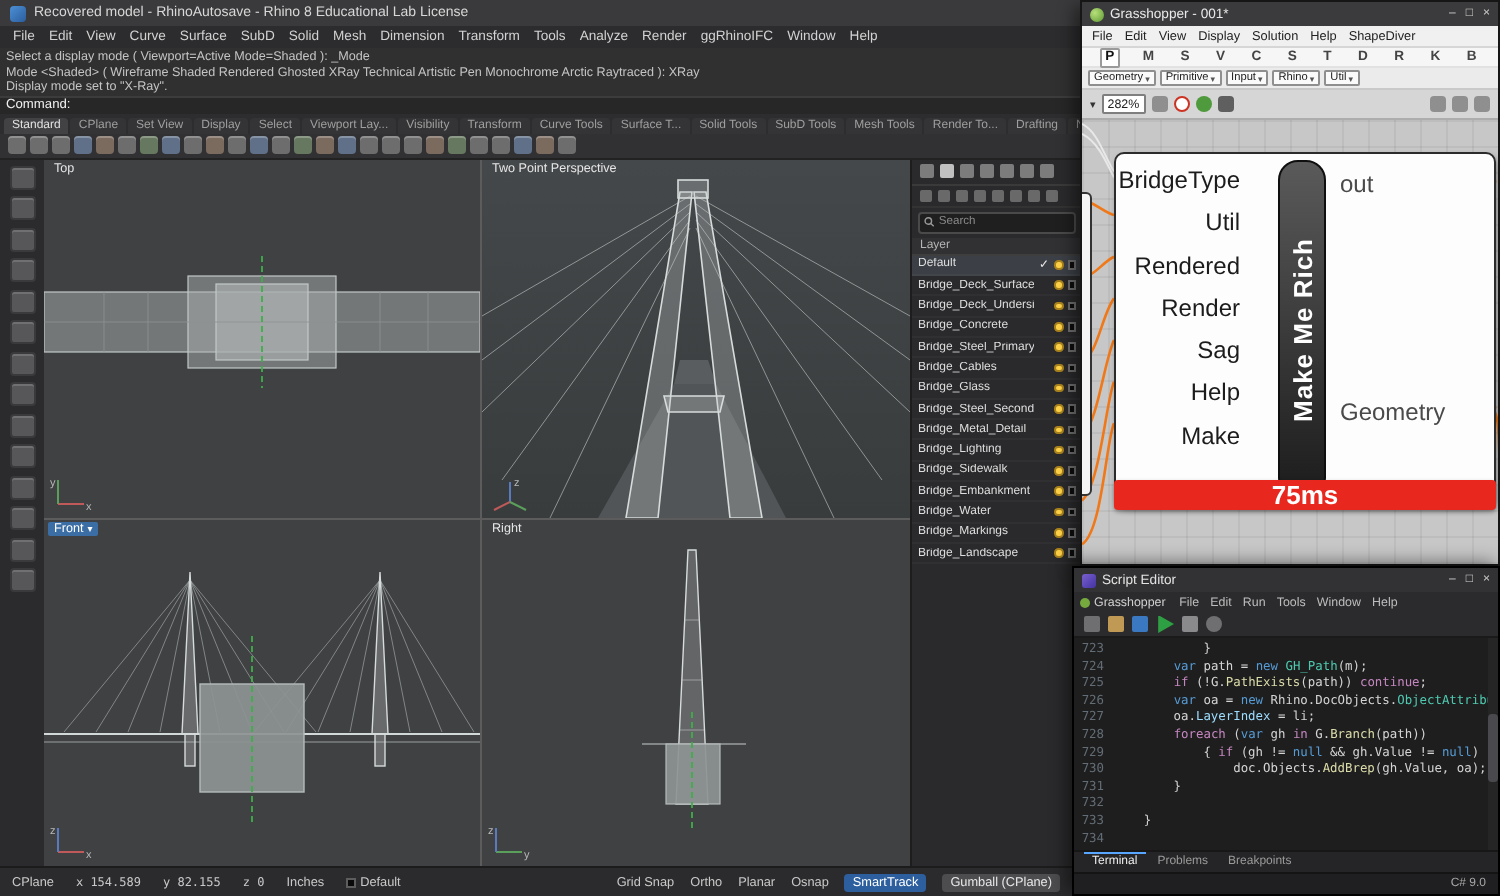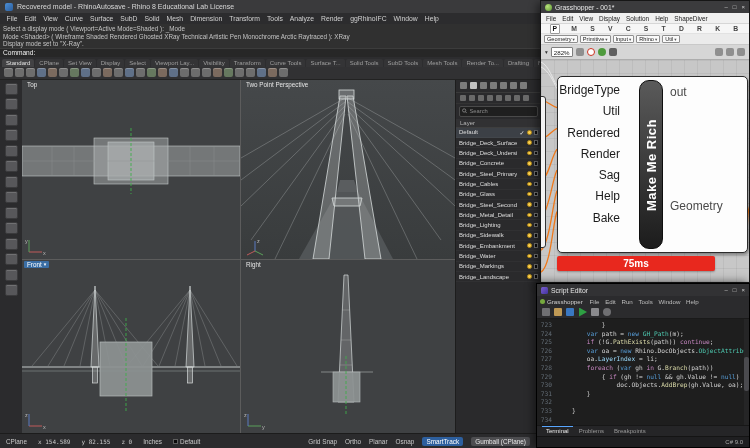--- a/index.html
+++ b/index.html
@@ -102,21 +102,21 @@
 .gh-edgecomp{position:absolute;left:-4px;top:36px;width:9px;height:152px;background:#f4f4f4;border:1px solid #333;border-radius:3px}
 .gh-comp{position:absolute;left:16px;top:16px;width:191px;height:177px;background:#fdfdfd;border:1px solid #2b2b2b;border-radius:5px;display:flex;box-shadow:1px 2px 3px rgba(0,0,0,.35)}
 .gh-ins{flex:1;padding:3px 0}
 .gh-in{height:21.3px;line-height:21.3px;text-align:right;padding-right:19px;font-size:12px;color:#1c1c1c;white-space:nowrap}
 .gh-capsule{width:24px;margin:3px 0;background:linear-gradient(180deg,#5a5a5a,#1c1c1c);border:1px solid #0f0f0f;border-radius:10px;display:flex;align-items:center;justify-content:center;flex:none}
 .gh-capname{writing-mode:vertical-rl;transform:rotate(180deg);font-size:13px;font-weight:bold;color:#fff;letter-spacing:.5px;white-space:nowrap}
 .gh-outs{width:84px;position:relative;flex:none}
 .gh-out{position:absolute;left:7px;font-size:12px;color:#4a4a4a;white-space:nowrap}
 .out1{top:8px}
 .out2{top:122px}
-.gh-profiler{position:absolute;left:16px;top:196px;width:158px;height:15px;background:#e8281e;border-radius:2px;color:#fff;font-size:10px;font-weight:bold;display:flex;align-items:center;justify-content:center;box-shadow:0 1px 2px rgba(0,0,0,.3)}
+.gh-profiler{position:absolute;left:16px;top:180px;width:191px;height:15px;background:#e8281e;border-radius:2px;color:#fff;font-size:13px;font-weight:bold;display:flex;align-items:center;justify-content:center;box-shadow:0 1px 2px rgba(0,0,0,.3)}
 
 
 .se{position:absolute;left:536px;top:283px;width:214px;height:165px;background:#1e1e1e;border:1px solid #000;box-shadow:-3px -2px 8px rgba(0,0,0,.45);display:flex;flex-direction:column;z-index:3}
 .se-titlebar{height:12px;background:#323234;display:flex;align-items:center;gap:3px;padding:0 4px;flex:none}
 .se-appicon{width:7px;height:7px;border-radius:1.5px;background:linear-gradient(135deg,#7a5fd0,#4333a0);flex:none}
 .se-title{font-size:6.8px;color:#e3e3e3;flex:1;white-space:nowrap}
 .se-menubar{height:10px;background:#2b2b2d;display:flex;align-items:center;padding:0 3px;flex:none}
 .se-crumb{display:flex;align-items:center;gap:2px;margin-right:4px}
 .gh-dot{width:5px;height:5px;border-radius:50%;background:#76a93e;flex:none}
 .se-crumb em{font-style:normal;font-size:6.2px;color:#d0d0d0}
@@ -638,21 +638,21 @@
       <div class="gh-edgecomp" data-name="partial-component"></div>
       <div class="gh-comp" data-name="bridge-generator-component">
         <div class="gh-ins" data-name="component-inputs">
 
         <div class="gh-in" data-name="component-input">BridgeType</div>
             <div class="gh-in" data-name="component-input">Util</div>
             <div class="gh-in" data-name="component-input">Rendered</div>
             <div class="gh-in" data-name="component-input">Render</div>
             <div class="gh-in" data-name="component-input">Sag</div>
             <div class="gh-in" data-name="component-input">Help</div>
-            <div class="gh-in" data-name="component-input">Bake</div>
+            <div class="gh-in" data-name="component-input">Make</div>
           </div>
         <div class="gh-capsule" data-name="component-name-capsule">
           <span class="gh-capname" data-name="component-name">Make Me Rich</span>
         </div>
         <div class="gh-outs" data-name="component-outputs">
           <div class="gh-out out1" data-name="component-output-out">out</div>
           <div class="gh-out out2" data-name="component-output-geometry">Geometry</div>
         </div>
       </div>
       <div class="gh-profiler" data-name="profiler-bar">75ms</div>

